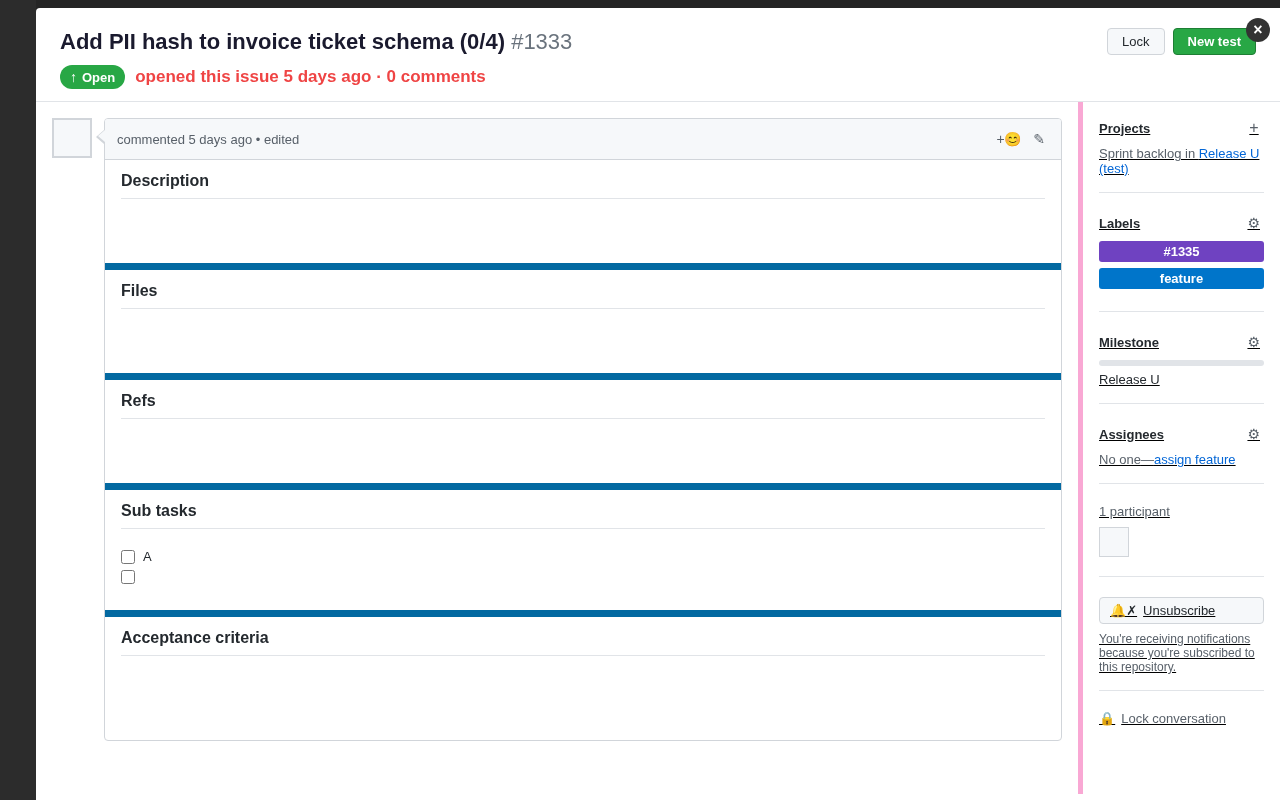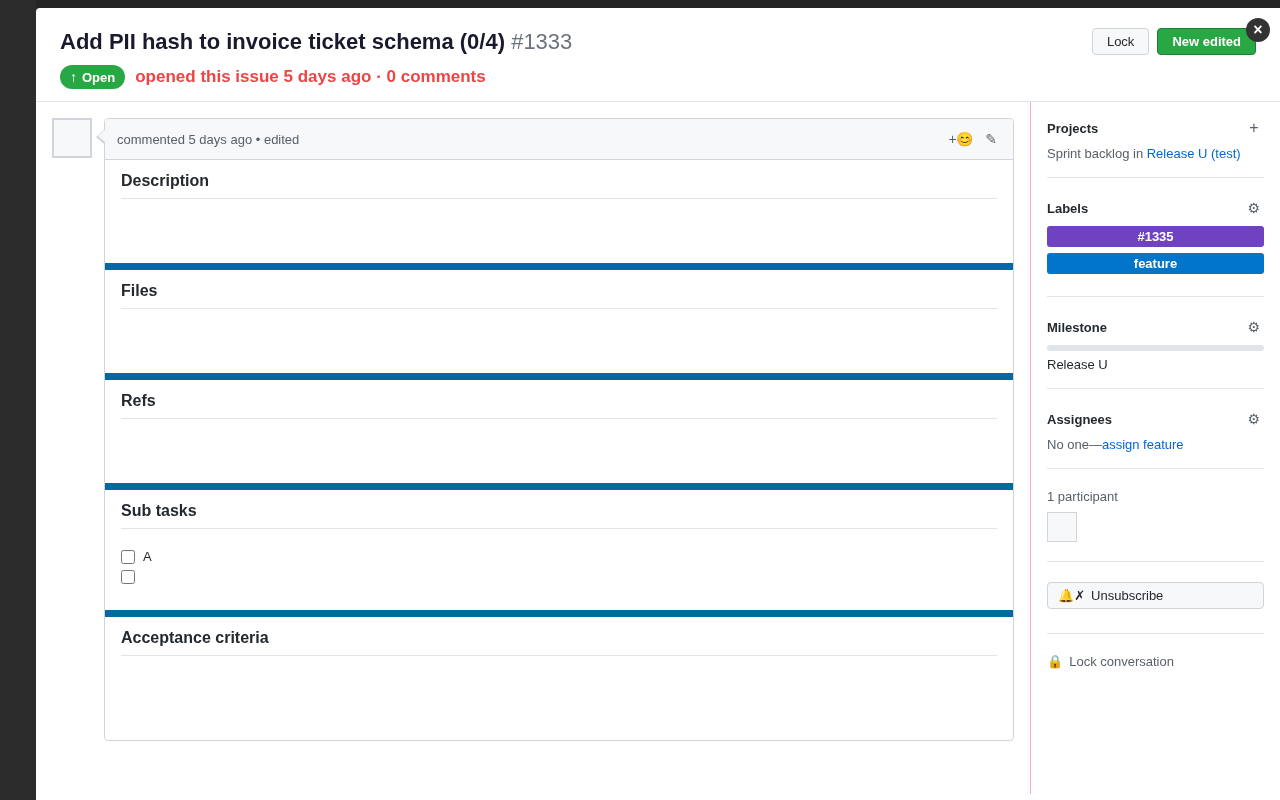--- a/index.html
+++ b/index.html
@@ -244,25 +244,26 @@
       cursor: pointer;
     }
 
     .subtask-label {
       font-size: 13px;
       color: #24292e;
     }
 
     
     .right-sidebar {
-      width: 250px;
+      width: 202px;
       flex-shrink: 0;
-      border-left: 1px solid #f9a8d4;
+      border-left: 5px solid #f9a8d4;
       padding: 16px;
       overflow-y: auto;
+      text-decoration: underline;
     }
 
     .sidebar-section {
       margin-bottom: 20px;
       padding-bottom: 16px;
       border-bottom: 1px solid #e1e4e8;
     }
 
     .sidebar-section:last-child {
       border-bottom: none;
@@ -447,21 +448,21 @@
 <div class="left-sidebar"></div>
 
 <div class="modal">
   <button class="modal-close">×</button>
 
   <div class="modal-header">
     <div class="header-title-row">
       <div class="issue-title"><span style="font-weight: 600;">Add PII hash to invoice ticket schema (0/4) </span><span style="font-weight: 400; color: rgb(106, 115, 125);">#1333</span></div>
       <div class="header-actions">
         <button class="btn-edit">Lock</button>
-        <button class="btn-new-issue">New edited</button>
+        <button class="btn-new-issue">New test</button>
       </div>
     </div>
     <div class="header-meta">
       <span class="badge-open">
         <span class="badge-open-icon">↑</span>
         <span>Open</span>
       </span>
       <span class="meta-text">opened this issue 5 days ago · 0 comments</span>
     </div>
   </div>
@@ -570,20 +571,21 @@
       <div class="sidebar-section">
         <div class="participants-count">1 participant</div>
         <div class="participant-avatar"></div>
       </div>
 
       <div class="sidebar-section">
         <button class="btn-unsubscribe">
             <span style="font-size: 13px;">🔔✗</span>
             <span style="font-size: 13px;"> Unsubscribe</span>
           </button>
+        <div class="notification-desc">You're receiving notifications because you're subscribed to this repository.</div>
       </div>
 
       <div class="sidebar-section" style="border-bottom: none;">
         <a class="lock-link">
           <span class="lock-icon">🔒</span>
           <span>Lock conversation</span>
         </a>
       </div>
 
     </div>

